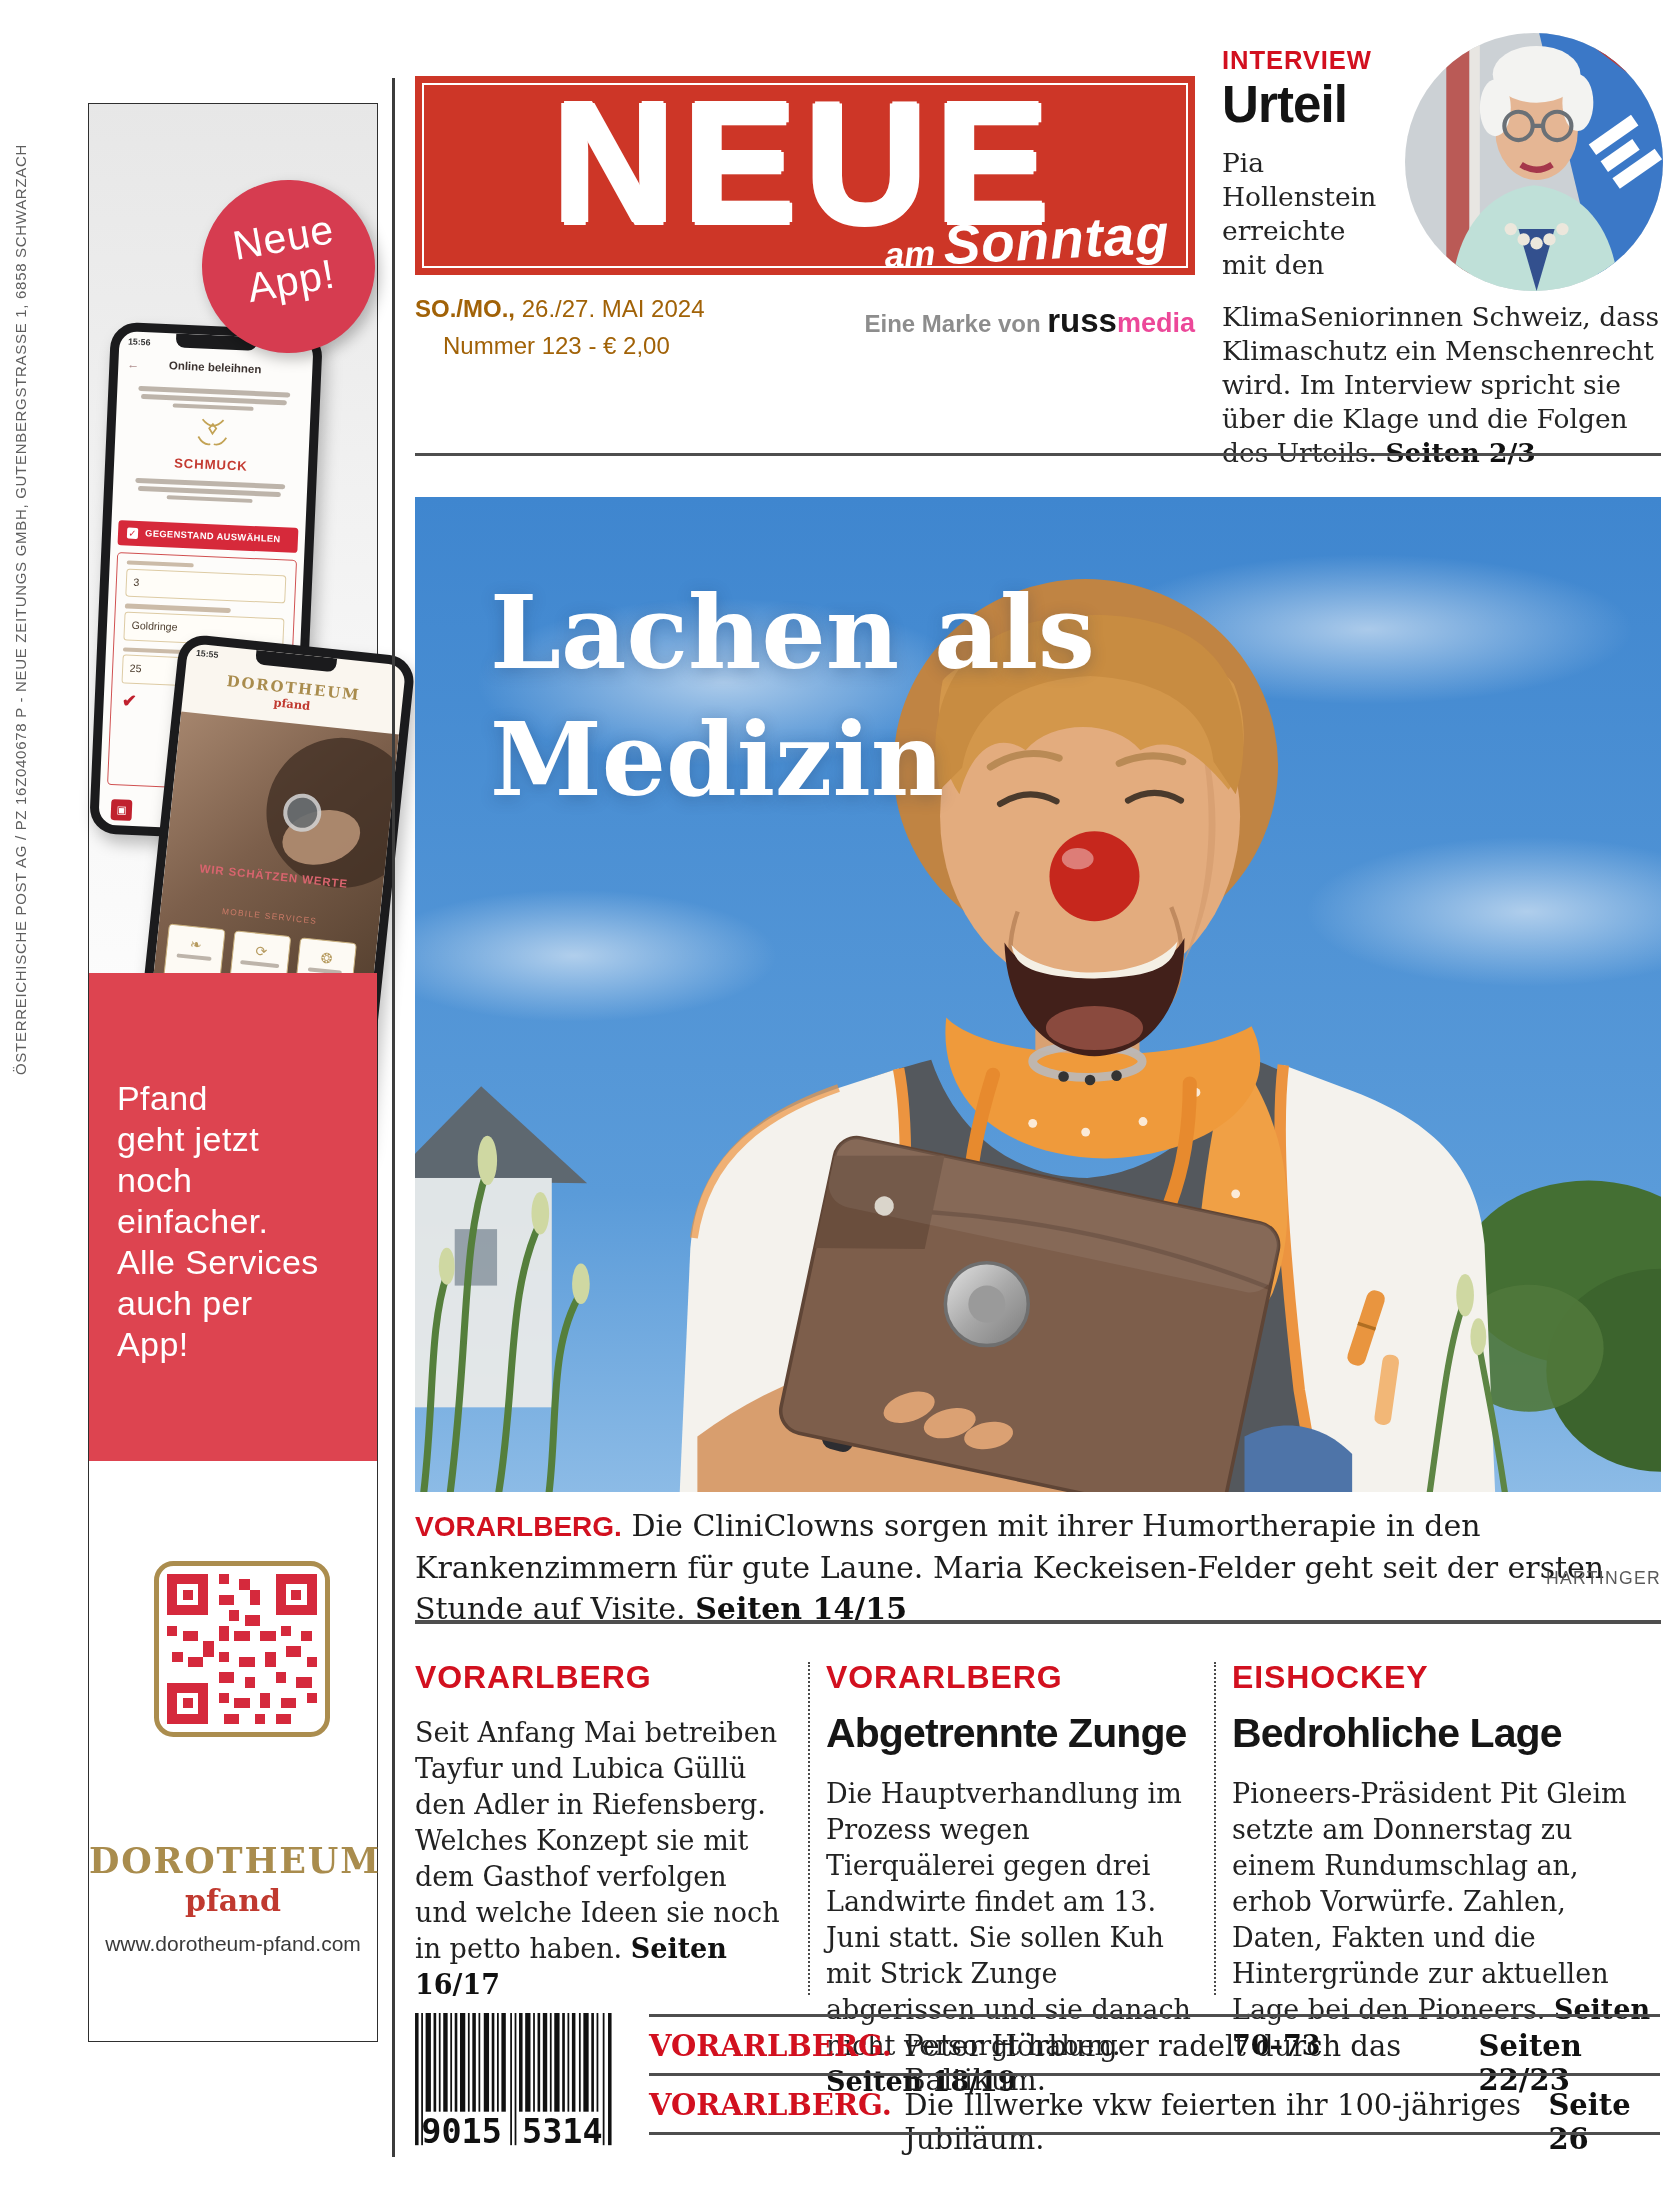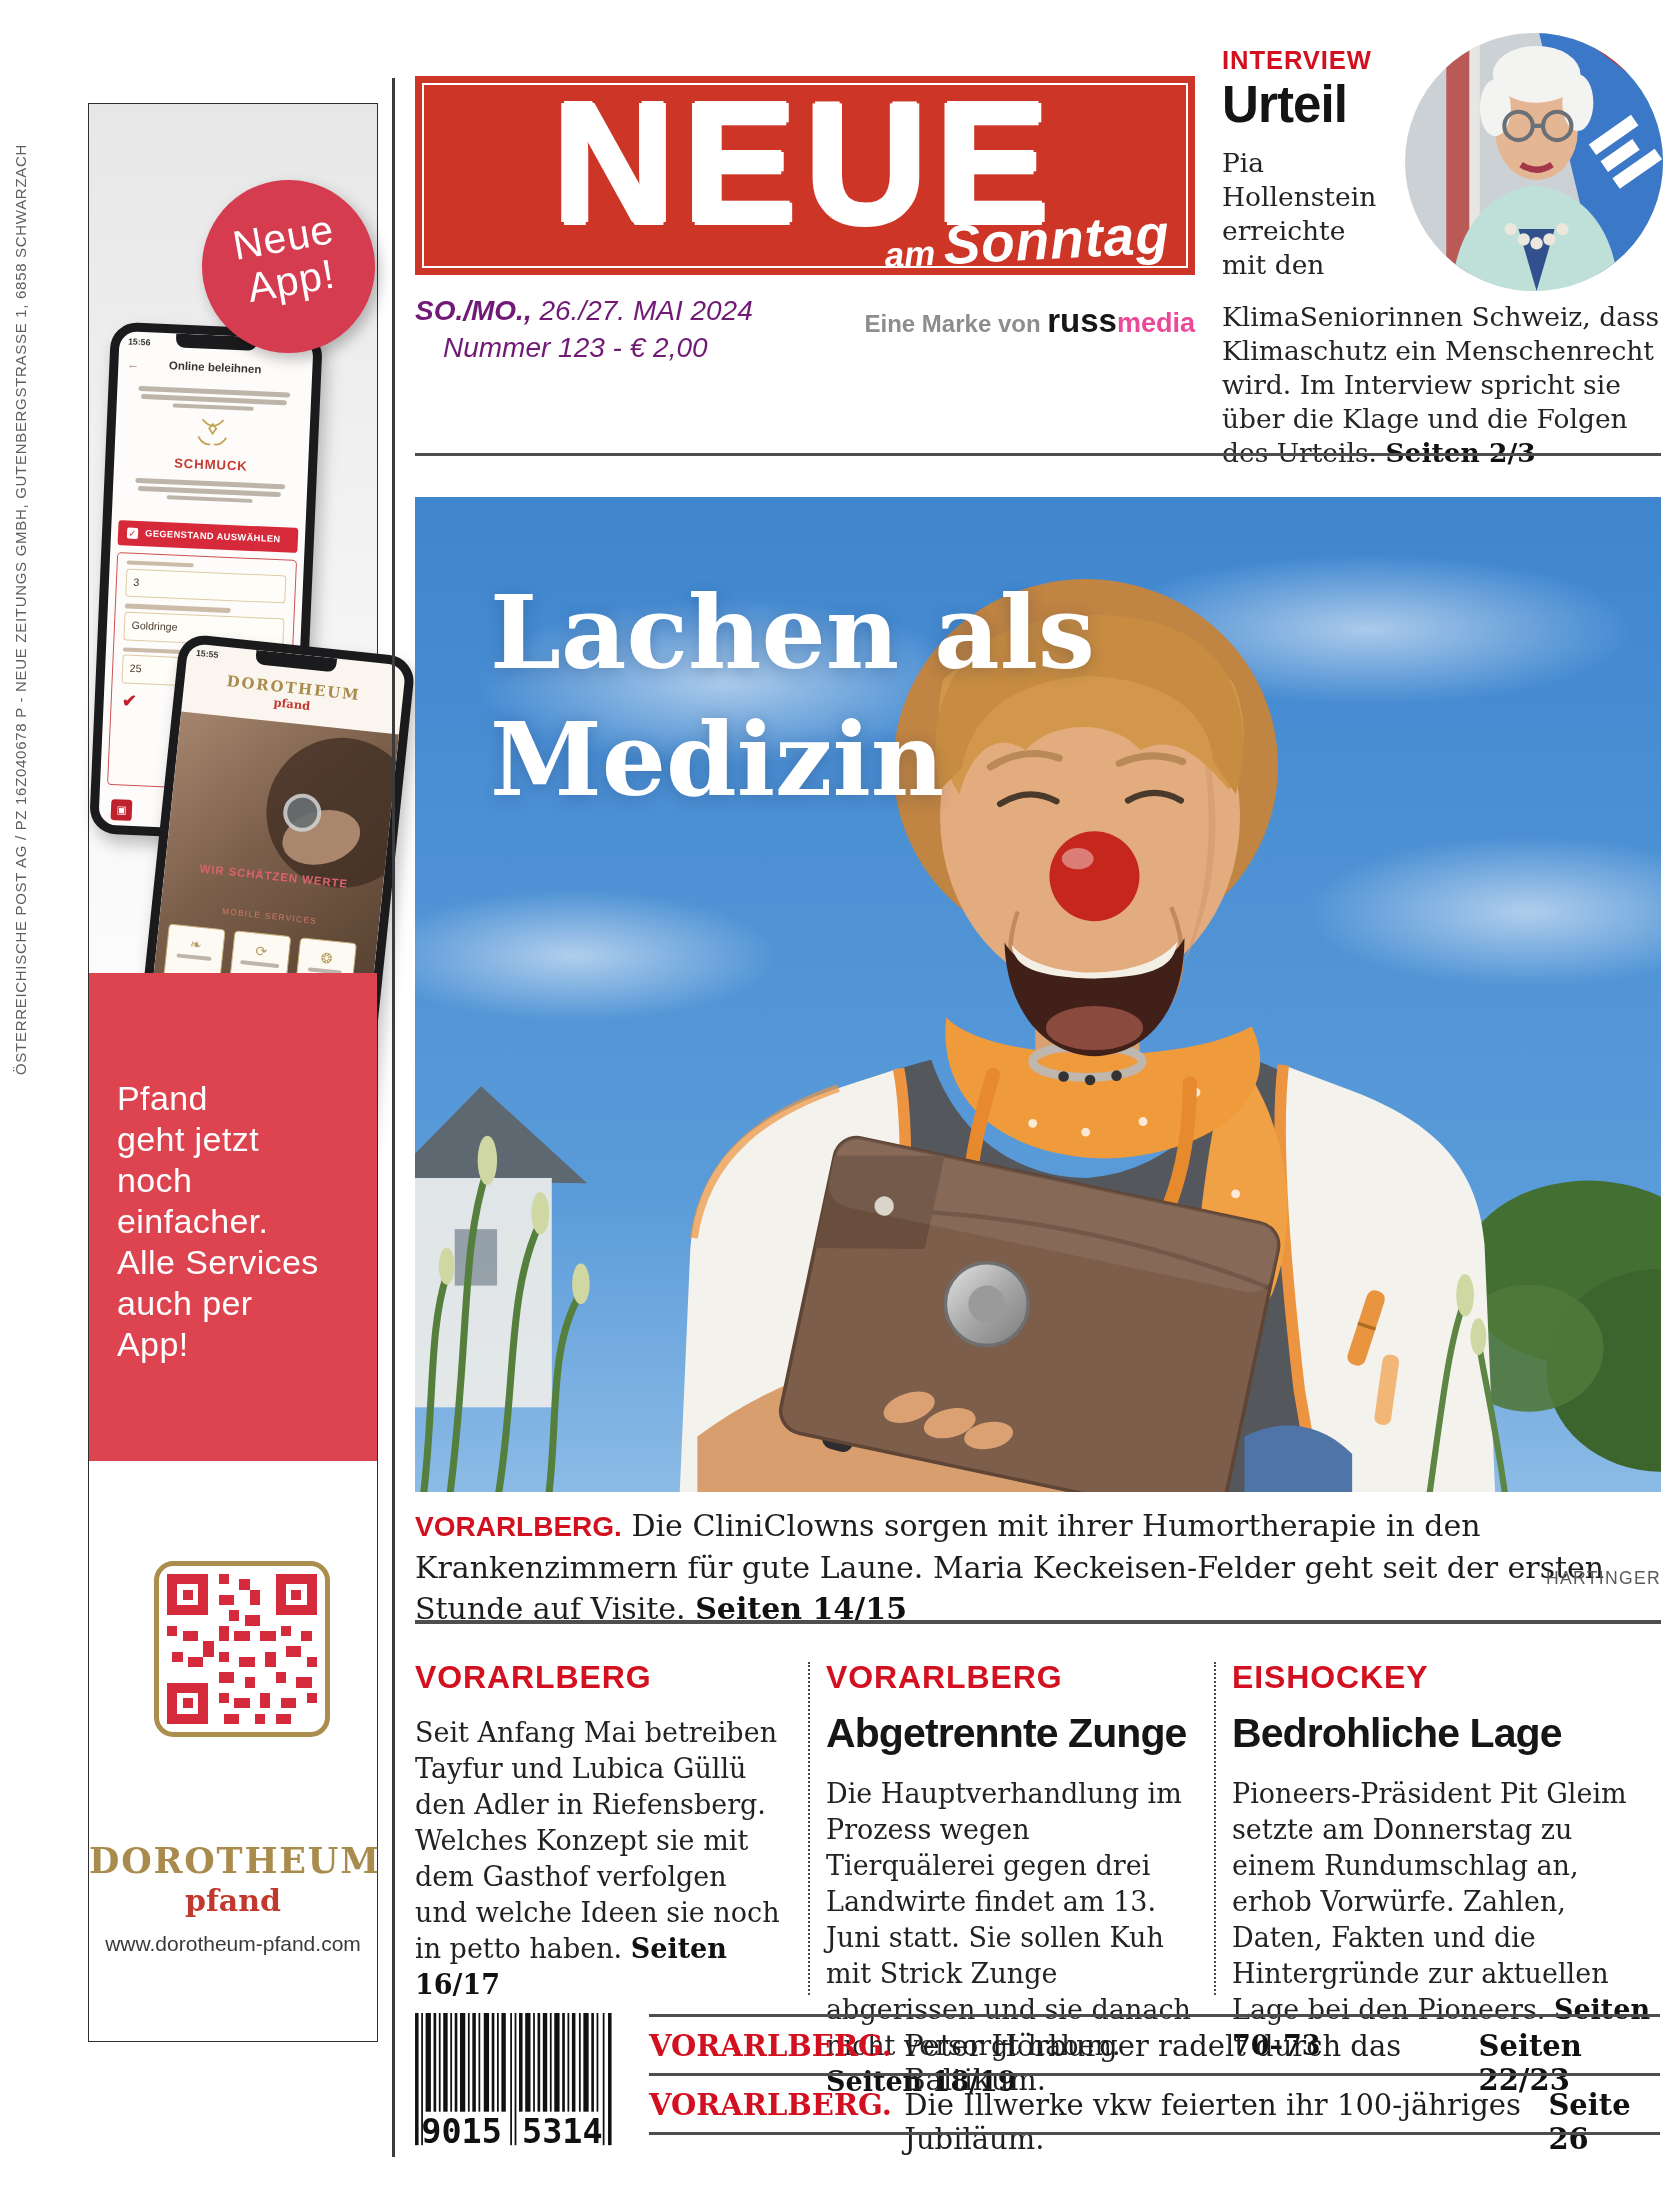--- a/index.html
+++ b/index.html
@@ -33,21 +33,21 @@
 
   
   .logobox{left:415px;top:76px;width:780px;height:199px;background:#cd3627;}
   .logoframe{position:absolute;inset:7px;border:2.6px solid #ffffff;}
   .neue{position:absolute;left:0;right:0;top:-10.6px;text-align:center;color:#fff;
         font-size:169px;font-weight:bold;letter-spacing:8.8px;transform:scaleY(1.02);
         text-shadow:2.6px 0 #fff,-2.6px 0 #fff,0 2.6px #fff,0 -2.6px #fff;}
   .amso{position:absolute;right:25px;bottom:1.8px;color:#fff;transform:rotate(-3deg);font-style:italic;font-weight:bold;}
   .amso .am{font-size:35px;margin-right:8.8px;}
   .amso .so{font-size:55px;letter-spacing:0.9px;}
-  .dateline{font-size:28px;color:#701a75;font-style:italic;}
+  .dateline{font-size:24px;color:#a16207;}
   .brandline{font-size:24px;color:#8d8d8d;font-weight:bold;}
   .brandline .b{color:#161616;font-size:33px;}
   .brandline .l{color:#ec4899;font-size:27px;}
 
   
   .kicker{color:#d2101f;font-weight:bold;letter-spacing:0.9px;}
   .iv-title{font-size:51px;font-weight:bold;color:#141414;letter-spacing:-0.9px;}
   .iv-body{font-size:26.5px;line-height:34px;color:#242424;}
   .portrait{float:right;width:258px;height:258px;border-radius:50%;overflow:hidden;margin:-113px 0 8.8px 10.6px;}
   .pagesref{font-weight:bold;color:#111;}

